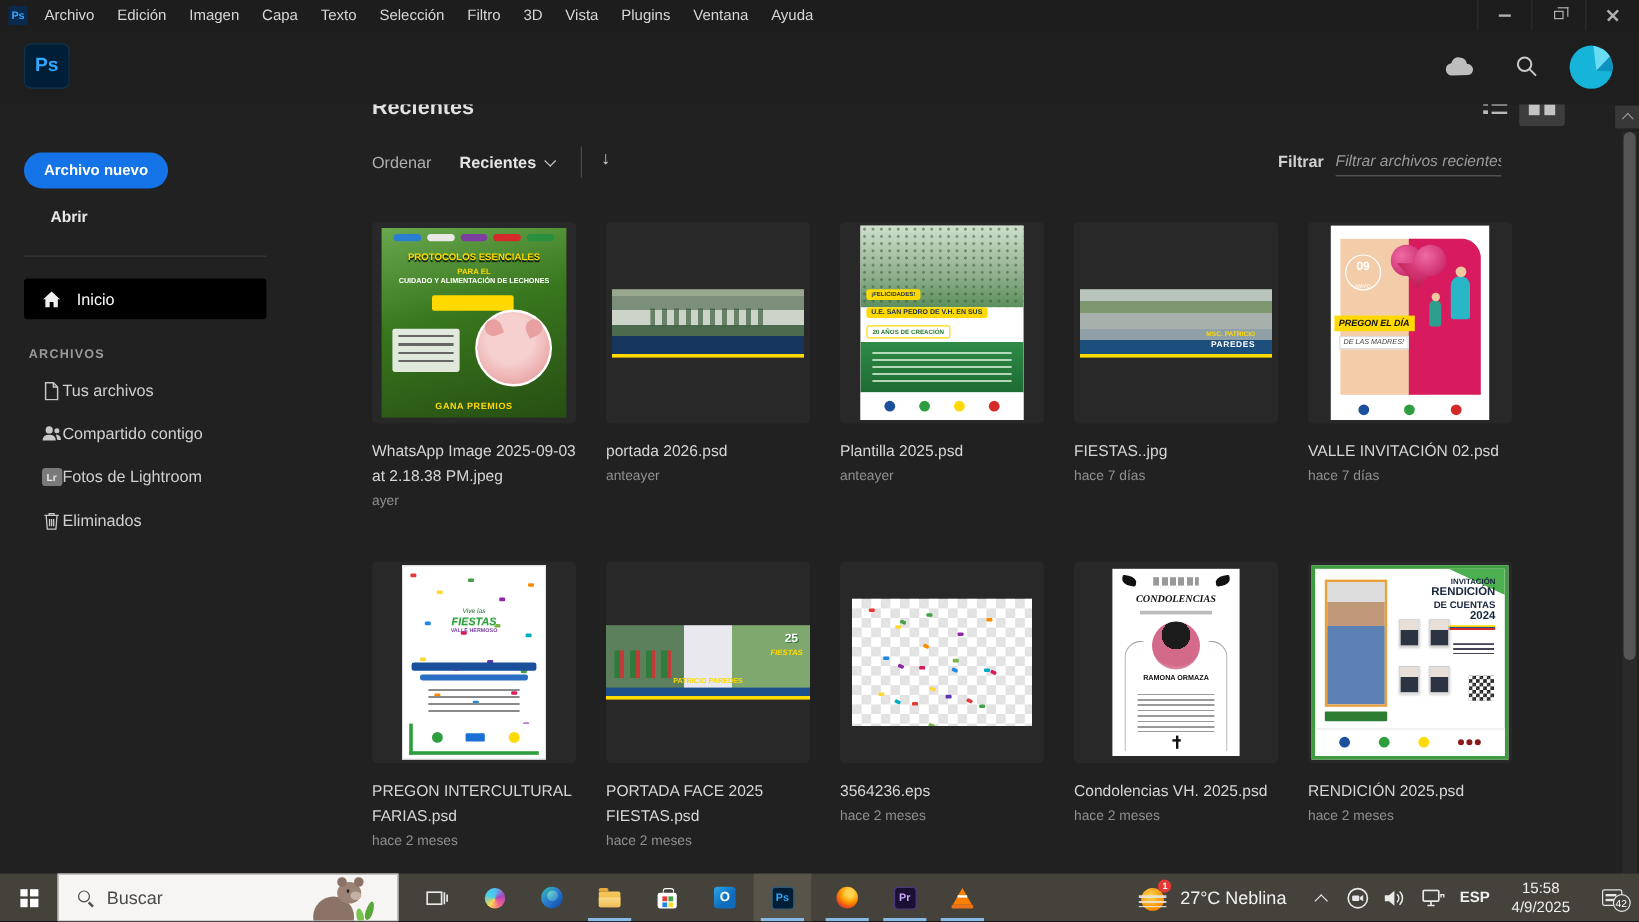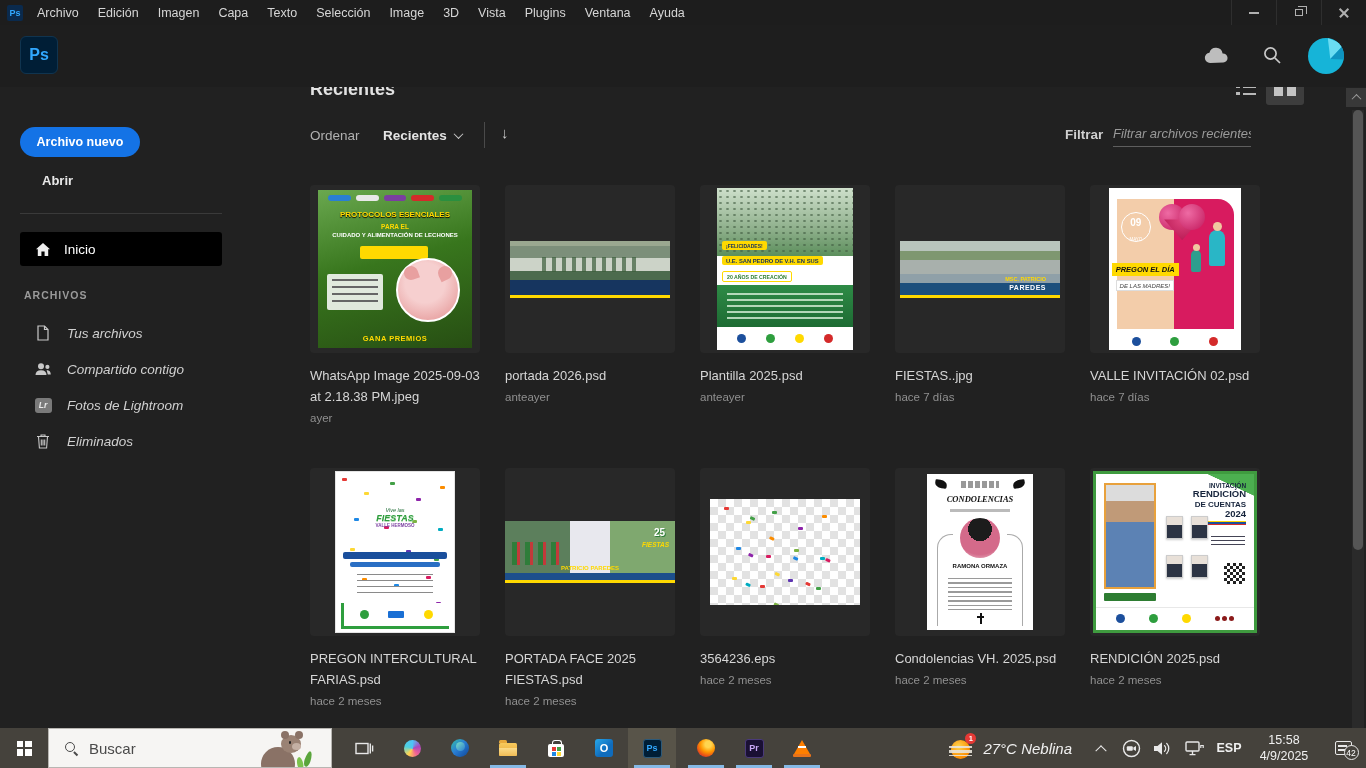--- a/index.html
+++ b/index.html
@@ -48,21 +48,21 @@
              font-family:inherit; }
   .btn-open { position:absolute; left:42px; top:173px; background:none; border:none; color:#e8e8e8;
               font-size:13px; font-weight:bold; font-family:inherit; }
   .sb-divider { position:absolute; left:20px; top:213px; width:202px; height:1px; background:#3a3a3a; }
   .sb-home { position:absolute; left:20px; top:232px; width:202px; height:34px; background:#000000;
              border-radius:3px; display:flex; align-items:center; gap:12px; padding-left:14px; }
   .sb-home span { color:#fff; font-size:13.5px; }
   .sb-section { position:absolute; left:24px; top:289px; color:#9a9a9a; font-size:10.5px;
                 font-weight:bold; letter-spacing:1px; }
   .sb-item { position:absolute; left:20px; width:202px; height:30px; display:flex;
-             align-items:center; gap:15px; padding-left:14px;font-style:italic; }
+             align-items:flex-start; gap:0; padding-left:14px; }
   .sb-item span.lbl { color:#d0d0d0; font-size:13.5px; }
   .sb-ic { width:18px; display:flex; justify-content:center; }
   .lr-badge { width:17px; height:15px; border-radius:3px; background:#7a7a7a; color:#e8e8e8;
               font-size:8.5px; font-weight:bold; display:flex; align-items:center; justify-content:center; }
 
   
   .content-title { position:absolute; left:310px; top:79px; font-size:18px; font-weight:bold;
                    color:#e2e2e2; z-index:1; }
   .view-list { position:absolute; left:1236px; top:85px; width:20px; height:16px; }
   .view-list i { display:block; height:3px; margin-bottom:4px; position:relative; }
@@ -344,21 +344,21 @@
   .tray { position:absolute; right:0; top:0; height:40px; display:flex; align-items:center; }
   .tray-item { display:flex; align-items:center; justify-content:center; height:40px; }
   .ic-weather { position:relative; width:22px; height:22px; }
   .ic-weather .sun { position:absolute; left:0; bottom:0; width:19px; height:19px; border-radius:50%;
        background:radial-gradient(circle at 40% 35%,#ffd54f,#fb8c00 70%); }
   .ic-weather .fog { position:absolute; left:-2px; bottom:3px; width:23px; height:10px;
        background:repeating-linear-gradient(#e8e4da 0 2px,transparent 2px 4.5px); opacity:.9; }
   .ic-weather .badge { position:absolute; right:-3px; top:-4px; width:11px; height:11px; border-radius:50%;
        background:#e53935; color:#fff; font-size:7.5px; font-weight:bold; display:flex;
        align-items:center; justify-content:center; }
-  .tray-weather-text { color:#f0f0f0; font-size:15px; margin:0 14px 0 10px;font-style:italic; }
+  .tray-weather-text { color:#f0f0f0; font-size:15px; margin:0 14px 0 10px; }
   .ic-chev { width:8px; height:8px; border-left:1.8px solid #e8e8e8; border-top:1.8px solid #e8e8e8;
        transform:rotate(45deg) translate(2px,2px); }
   .esp { color:#f0f0f0; font-size:12.5px; font-weight:bold; }
   .clock { color:#f0f0f0; font-size:12.5px; text-align:center; line-height:1.3; }
   .ic-notif { position:relative; width:17px; height:14px; border:1.6px solid #e8e8e8; border-radius:2px; }
   .ic-notif i { position:absolute; left:2px; top:3px; width:9px; height:1.5px; background:#e8e8e8;
        box-shadow:0 4px 0 #e8e8e8; }
   .ic-notif .nbadge { position:absolute; right:-8px; bottom:-6px; width:15px; height:15px; border-radius:50%;
        background:#45423c; border:1px solid #e8e8e8; color:#fff; font-size:8.5px; display:flex;
        align-items:center; justify-content:center; }
@@ -370,21 +370,21 @@
 
   <div class="titlebar">
     <div class="ps-badge">Ps</div>
     <div class="menus">
       <span class="menu-item">Archivo</span>
       <span class="menu-item">Edición</span>
       <span class="menu-item">Imagen</span>
       <span class="menu-item">Capa</span>
       <span class="menu-item">Texto</span>
       <span class="menu-item">Selección</span>
-      <span class="menu-item">Image</span>
+      <span class="menu-item">Filtro</span>
       <span class="menu-item">3D</span>
       <span class="menu-item">Vista</span>
       <span class="menu-item">Plugins</span>
       <span class="menu-item">Ventana</span>
       <span class="menu-item">Ayuda</span>
     </div>
     <div class="win-controls">
       <div class="wc wc-min">
           <i></i>
         </div>

